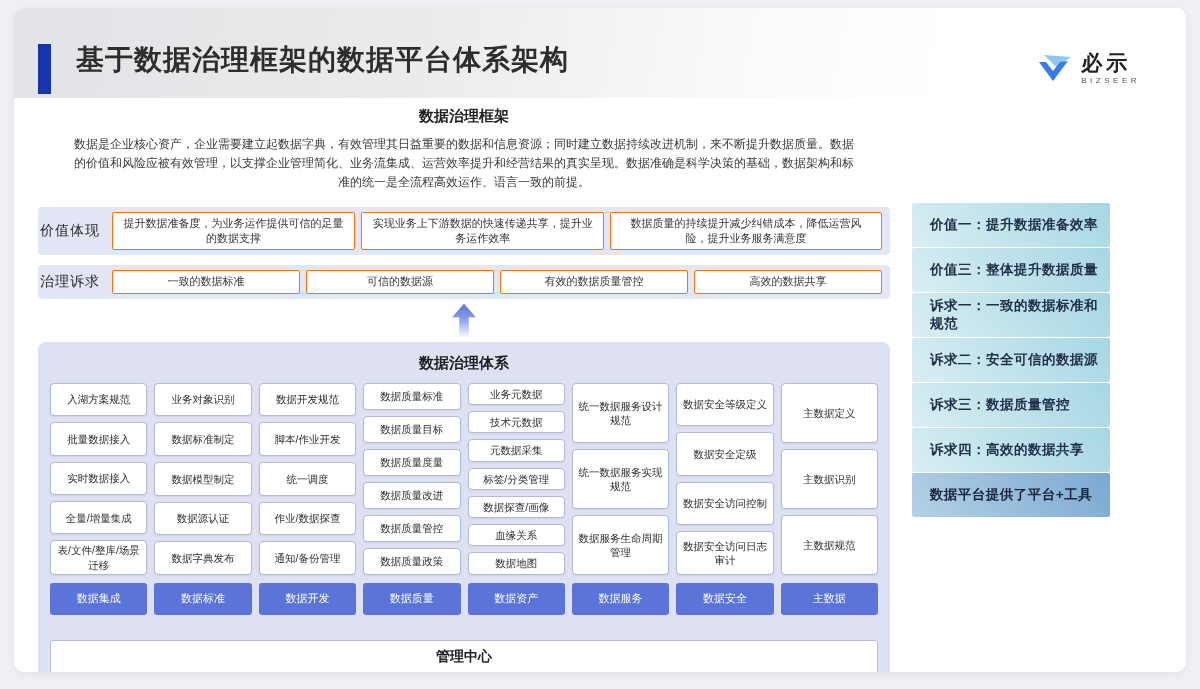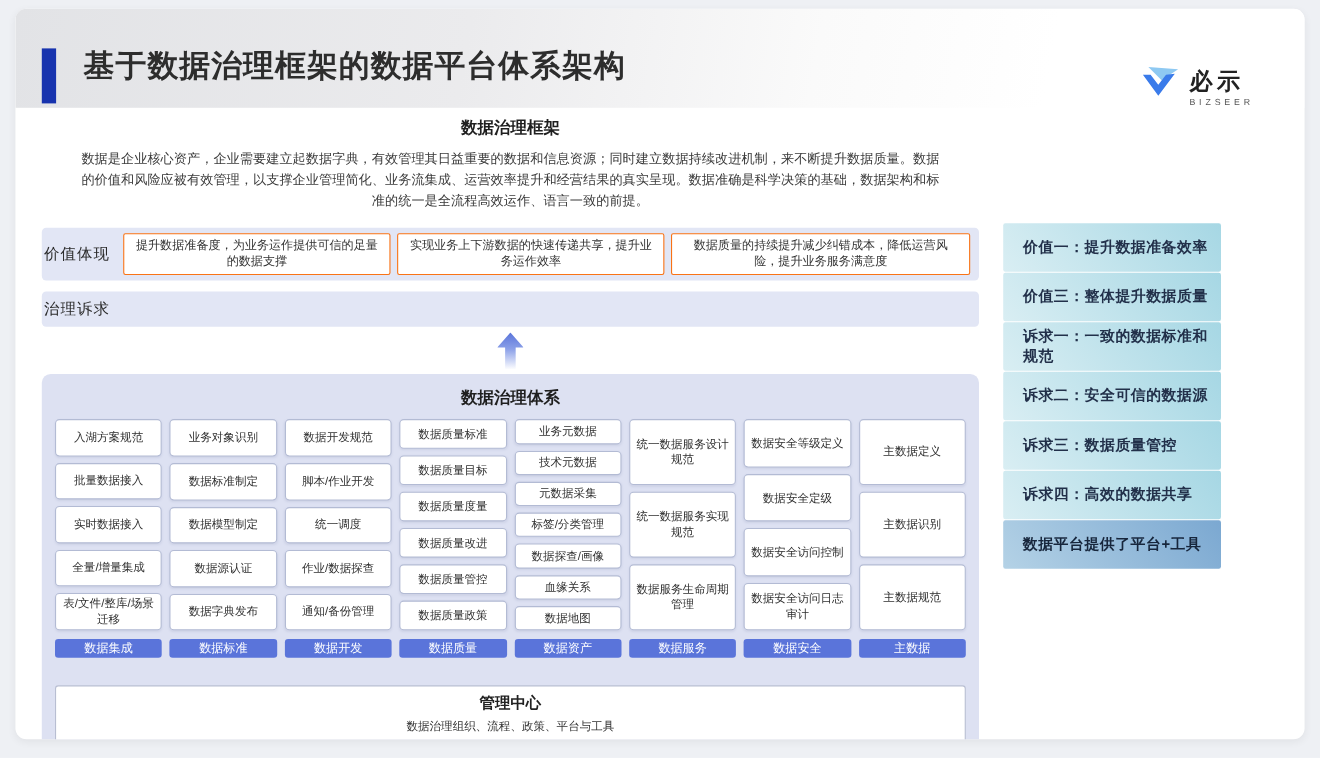--- a/index.html
+++ b/index.html
@@ -28,21 +28,21 @@
   }
   .page-title {
     margin-left:62px; margin-top:14px;
     font-size:28px; font-weight:bold; color:#2d2d2d; letter-spacing:1px;
   }
   .logo {
     position:absolute; right:46px; top:44px;
     display:flex; align-items:center; gap:8px;
   }
   .logo-text-wrap { display:flex; flex-direction:column; align-items:flex-start; }
-  .logo-name { font-size:21px; font-weight:bold; color:#222; letter-spacing:4px; line-height:1;margin-top:12px; }
+  .logo-name { font-size:21px; font-weight:bold; color:#222; letter-spacing:4px; line-height:1; }
   .logo-sub { font-size:8px; color:#555; letter-spacing:3.5px; margin-top:3px; }
   
   .content { display:flex; padding:0 24px 0 24px; gap:22px; }
   .main { width:852px; }
   .framework-title { text-align:center; font-size:15px; font-weight:bold; color:#1f1f1f; margin-top:9px; }
   .intro {
     width:790px; margin:9px auto 14px auto;
     font-size:12px; line-height:1.6; color:#3a3a3a; text-align:center;
   }
   .band {
@@ -78,21 +78,21 @@
   .grid { display:grid; grid-template-columns:repeat(8,1fr); gap:7px; height:192px; }
   .col { display:flex; flex-direction:column; gap:6px; }
   .cell {
     flex:1 1 0; background:#fff; border:1px solid #b3bbd4; border-radius:4px;
     display:flex; align-items:center; justify-content:center; text-align:center;
     font-size:10.5px; color:#2f2f2f; line-height:1.35; padding:2px 3px;
     box-shadow:0 1px 2px rgba(80,90,140,0.10);
   }
   .labels { display:grid; grid-template-columns:repeat(8,1fr); gap:7px; margin-top:8px; }
   .col-label {
-    height:17px; background:#5a74da; border-radius:3px; color:#fff;
+    height:32px; background:#5a74da; border-radius:3px; color:#fff;
     font-size:11px; display:flex; align-items:center; justify-content:center;
   }
   .mgmt {
     margin-top:25px; background:#fff; border:1px solid #b8bed2; border-radius:3px;
     padding:7px 10px 8px 10px; text-align:center;
   }
   .mgmt-title { font-size:14px; font-weight:bold; color:#222; }
   .mgmt-sub { font-size:10.5px; color:#333; margin-top:5px; }
   
   .sidebar { width:198px; margin-top:105px; display:flex; flex-direction:column; gap:1px; }
@@ -140,20 +140,26 @@
         <div class="band-label">价值体现</div>
         <div class="band-items">
           <div class="band-box">提升数据准备度，为业务运作提供可信的足量的数据支撑</div>
           <div class="band-box">实现业务上下游数据的快速传递共享，提升业务运作效率</div>
           <div class="band-box wide">数据质量的持续提升减少纠错成本，降低运营风险，提升业务服务满意度</div>
         </div>
       </div>
 
       <div class="band demand-band">
         <div class="band-label">治理诉求</div>
+        <div class="band-items">
+          <div class="band-box">一致的数据标准</div>
+          <div class="band-box">可信的数据源</div>
+          <div class="band-box">有效的数据质量管控</div>
+          <div class="band-box">高效的数据共享</div>
+        </div>
       </div>
 
       <div class="arrow-wrap">
         <div class="up-arrow"></div>
       </div>
 
       <div class="system">
         <div class="system-title">数据治理体系</div>
 
         <div class="grid">

